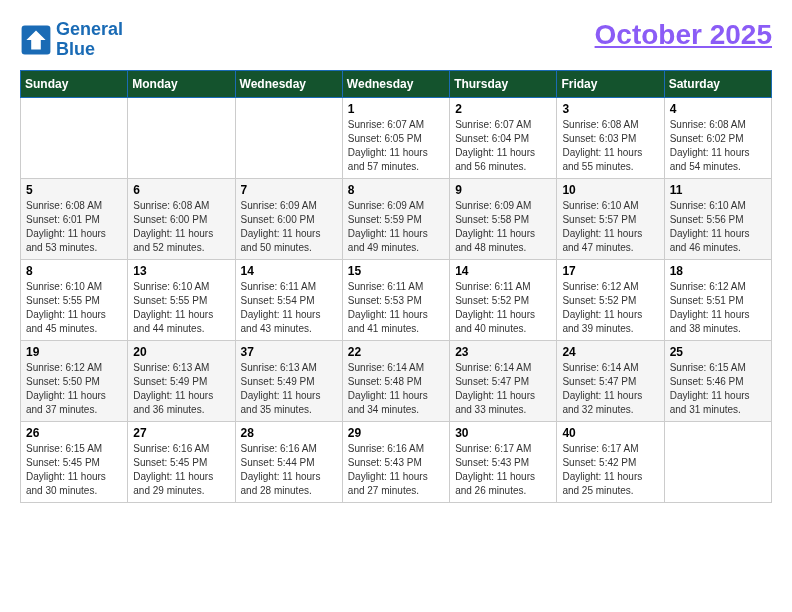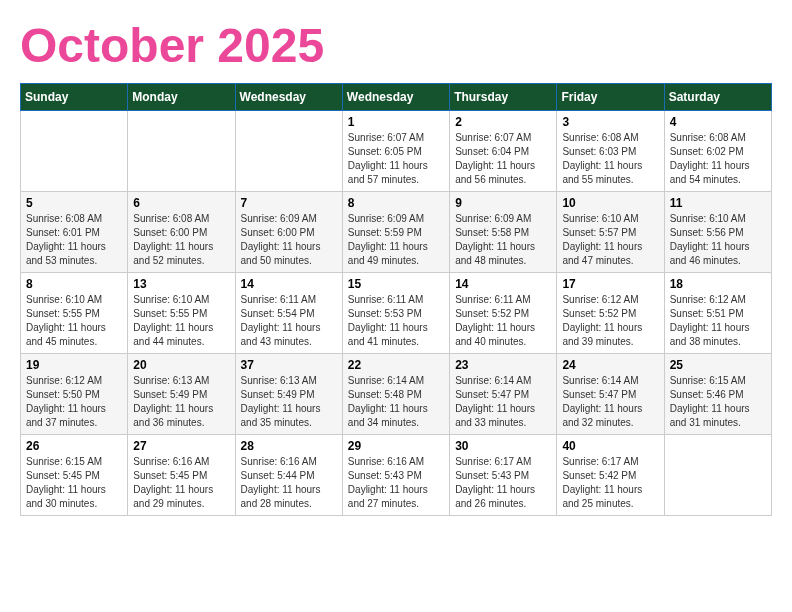--- a/index.html
+++ b/index.html
@@ -31,24 +31,25 @@
       color: #1a6bb5;
     }
     .logo-icon {
       width: 32px;
       height: 32px;
     }
     .title-block {
       text-align: right;
     }
     .month-title {
-      font-size: 48px;
+      font-size: 28px;
       font-weight: bold;
-      color: #ec4899;
+      color: #8b5cf6;
       line-height: 1.1;
+      text-decoration: underline;
     }
     .location-title {
       font-size: 16px;
       color: #555;
     }
     .calendar {
       width: 100%;
       border-collapse: collapse;
       font-size: 11px;
     }
@@ -84,20 +85,30 @@
       line-height: 1.4;
     }
     .empty-cell {
       background: #fff !important;
     }
   </style>
 </head>
 <body>
 
 <div class="header">
+  <div class="logo">
+    <svg class="logo-icon" viewBox="0 0 40 40">
+      <rect x="2" y="2" width="36" height="36" rx="4" fill="#1a6bb5"></rect>
+      <polygon points="20,8 32,20 26,20 26,32 14,32 14,20 8,20" fill="white"></polygon>
+    </svg>
+    <div class="logo-text">
+      <div><span>General</span></div>
+      <div><span style="color:#1a6bb5;">Blue</span></div>
+    </div>
+  </div>
   <div class="title-block">
     <div class="month-title">October 2025</div>
   </div>
 </div>
 
 <table class="calendar">
   <thead>
     <tr>
     <th>Sunday</th>
         <th>Monday</th>

